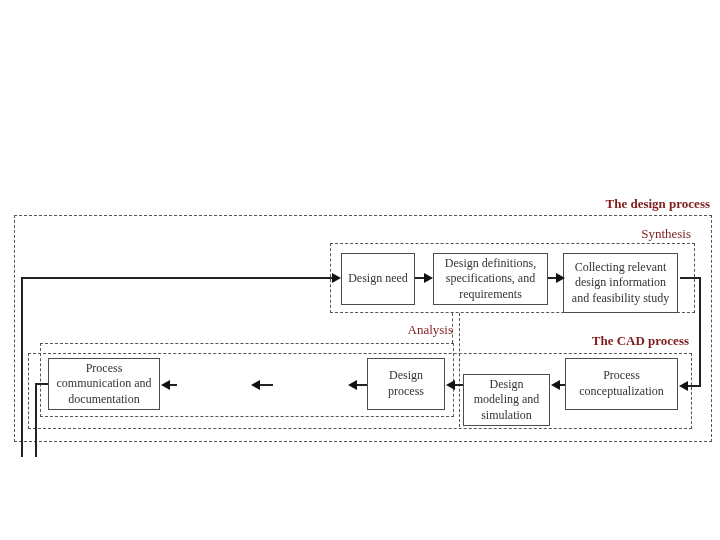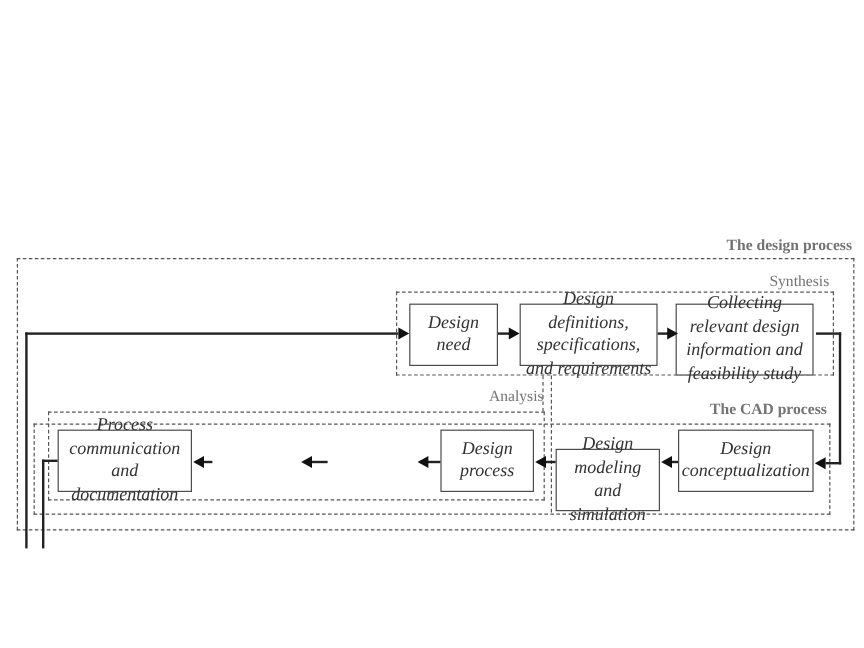--- a/index.html
+++ b/index.html
@@ -4,26 +4,26 @@
 <style>
   html,body{margin:0;padding:0;background:#888;}
   .slide{position:relative;width:720px;height:540px;background:#ffffff;overflow:hidden;
          font-family:"Liberation Serif", serif;}
   .title{position:absolute;left:59px;top:56px;font-size:37px;color:#000;
          font-weight:normal;letter-spacing:0.5px;white-space:nowrap;}
   
   .dash{position:absolute;border:1px dashed #555;}
   .vdash{position:absolute;border-left:1px dashed #555;width:0;}
   
-  .rlabel{position:absolute;font-size:13px;color:#737373;white-space:nowrap;}
+  .rlabel{position:absolute;font-size:13px;color:#7f1d1d;white-space:nowrap;}
   .rlabel.bold{font-weight:bold;}
   
   .pbox{position:absolute;border:1px solid #4c4c4c;background:#fff;color:#333;
-        font-size:15px;line-height:1.3;display:flex;align-items:center;justify-content:center;
-        text-align:center;padding:2px 3px;box-sizing:border-box;font-style:italic;}
+        font-size:12px;line-height:1.3;display:flex;align-items:center;justify-content:center;
+        text-align:center;padding:2px 3px;box-sizing:border-box;}
   
   .hl{position:absolute;height:2px;background:#222;}
   .vl{position:absolute;width:2px;background:#222;}
   
   .tri-r{position:absolute;width:0;height:0;border-top:5px solid transparent;
          border-bottom:5px solid transparent;border-left:9px solid #111;}
   .tri-l{position:absolute;width:0;height:0;border-top:5px solid transparent;
          border-bottom:5px solid transparent;border-right:9px solid #111;}
 </style>
 </head>
@@ -45,21 +45,21 @@
   <div class="rlabel" style="top:322px;right:267px;">Analysis</div>
   <div class="rlabel bold" style="top:333px;right:31px;">The CAD process</div>
 
   <div class="pbox" style="left:341px;top:253px;width:74px;height:52px;">Design need</div>
   <div class="pbox" style="left:433px;top:253px;width:115px;height:52px;">Design definitions, specifications, and requirements</div>
   <div class="pbox" style="left:563px;top:253px;width:115px;height:60px;">Collecting relevant design information and feasibility study</div>
 
   <div class="pbox" style="left:48px;top:358px;width:112px;height:52px;">Process communication and documentation</div>
   <div class="pbox" style="left:367px;top:358px;width:78px;height:52px;">Design process</div>
   <div class="pbox" style="left:463px;top:358px;width:87px;height:52px;margin-top:16px;">Design modeling and simulation</div>
-  <div class="pbox" style="left:565px;top:358px;width:113px;height:52px;">Design conceptualization</div>
+  <div class="pbox" style="left:565px;top:358px;width:113px;height:52px;">Process conceptualization</div>
 
   <div class="hl" style="left:21px;top:277px;width:311px;"></div>
   <div class="vl" style="left:21px;top:277px;height:180px;"></div>
   <div class="tri-r" style="left:332px;top:273px;"></div>
 
   <div class="hl" style="left:35px;top:383px;width:13px;"></div>
   <div class="vl" style="left:35px;top:383px;height:74px;"></div>
 
   <div class="hl" style="left:415px;top:277px;width:11px;"></div>
   <div class="tri-r" style="left:424px;top:273px;"></div>

